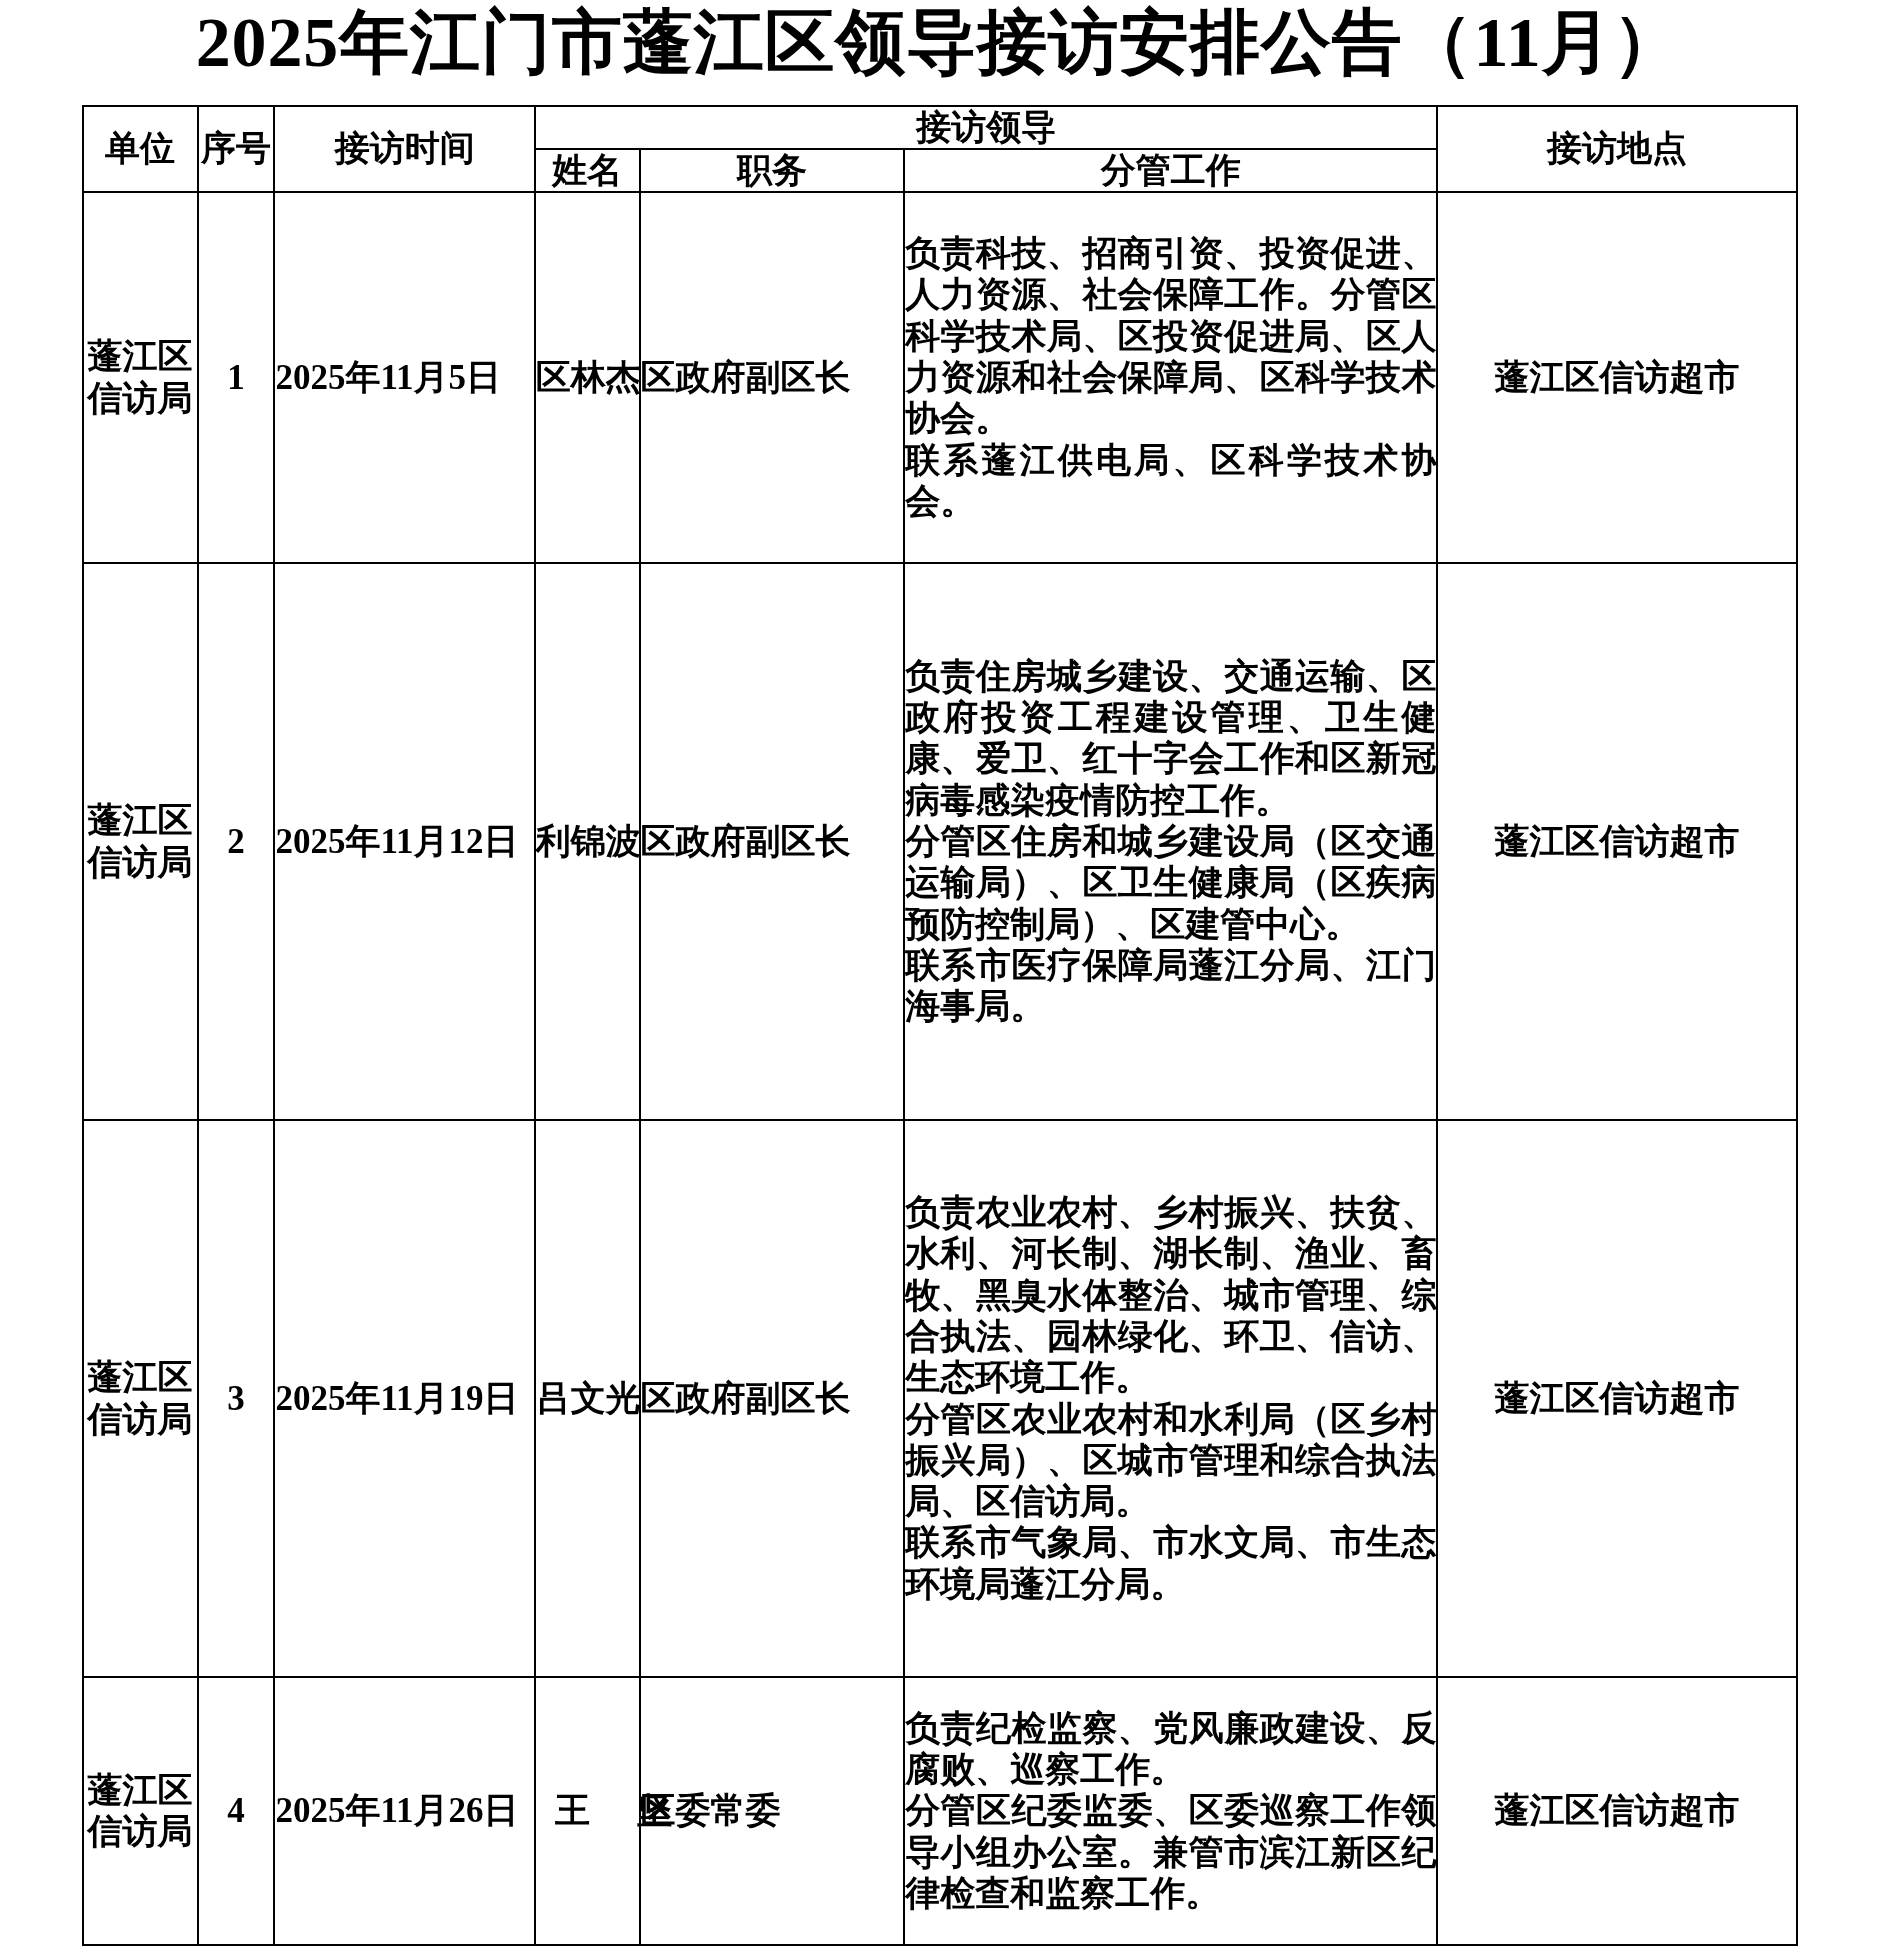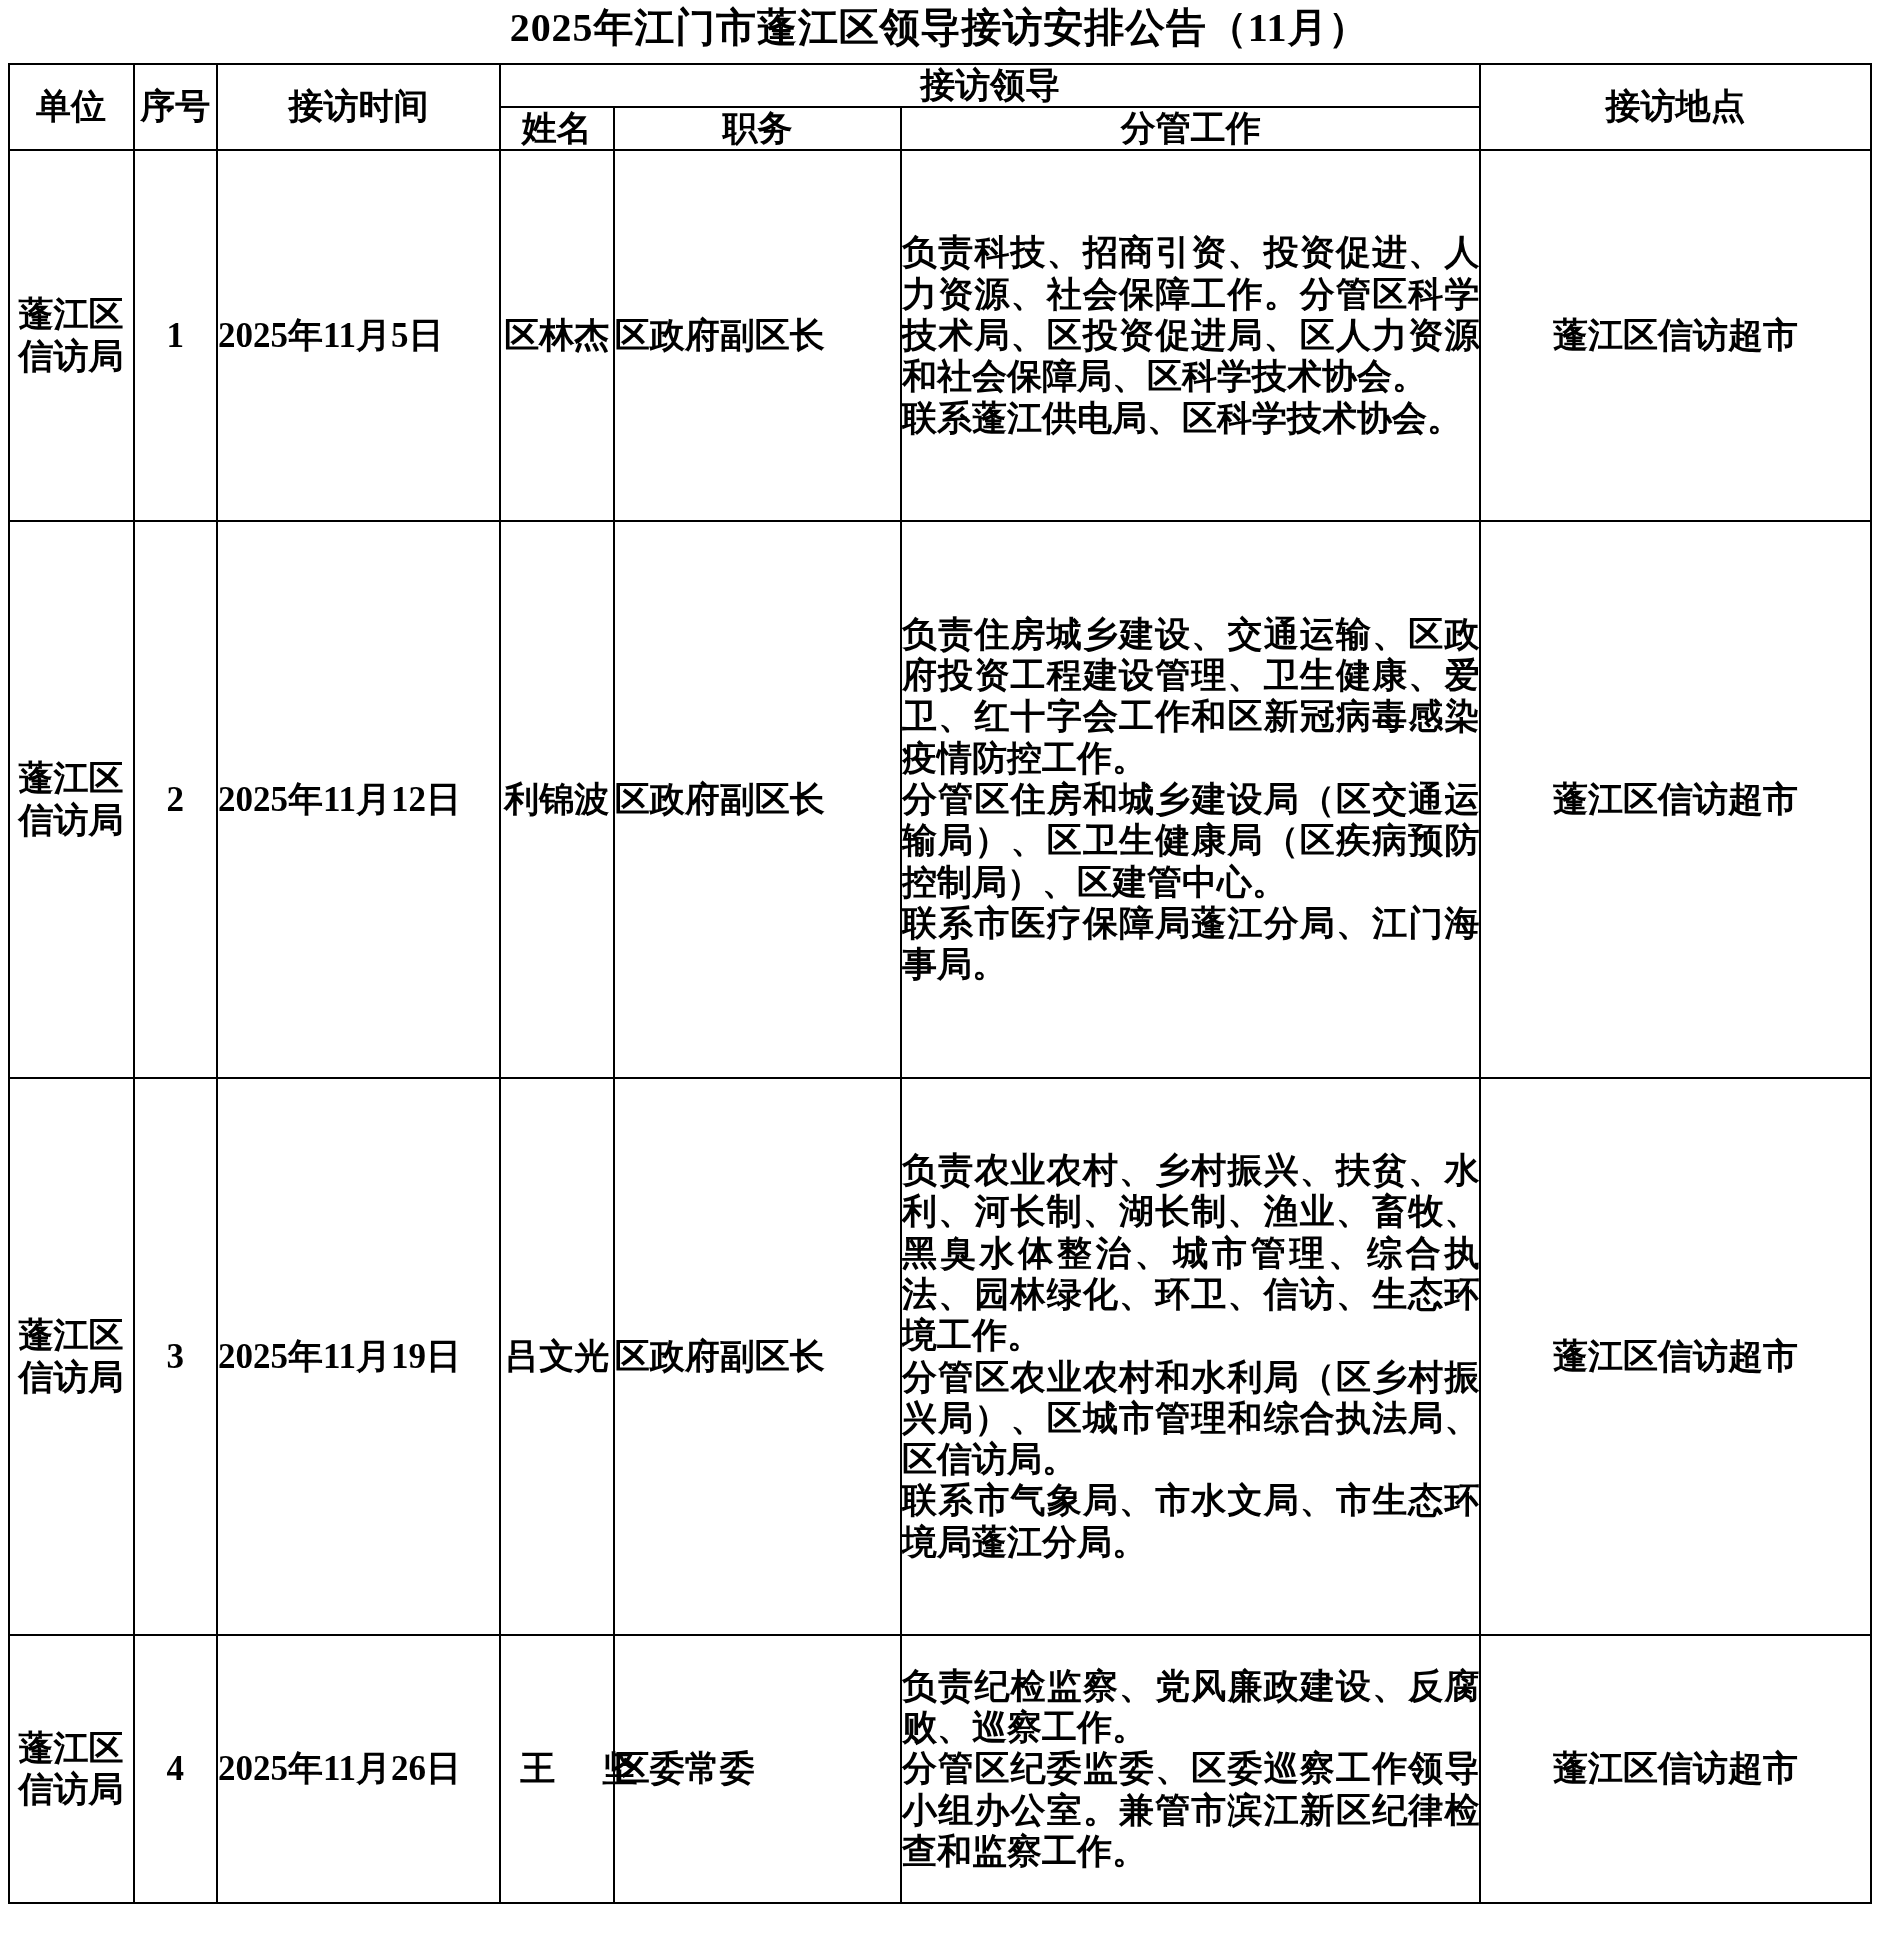--- a/index.html
+++ b/index.html
@@ -19,34 +19,34 @@
     position: relative;
     width: 1879px;
     height: 1953px;
     box-sizing: border-box;
     overflow: hidden;
   }
 
   
   .doc-title {
     text-align: center;
-    font-size: 40px;
+    font-size: 70px;
     font-weight: bold;
     letter-spacing: 0.9px;
     line-height: 1.0;
     padding-top: 7.5px;
     padding-bottom: 15px;
     white-space: nowrap;
   }
 
   
   table.notice-table {
     border-collapse: collapse;
-    width: 1864px;
-    margin: 0 auto;
+    width: 1716px;
+    margin: 12px auto;
     table-layout: fixed;
   }
   table.notice-table td,
   table.notice-table th {
     border: 2.8px solid #000000;
     padding: 0;
     vertical-align: middle;
     font-weight: bold;
     font-size: 35px;
     line-height: 1.18;

